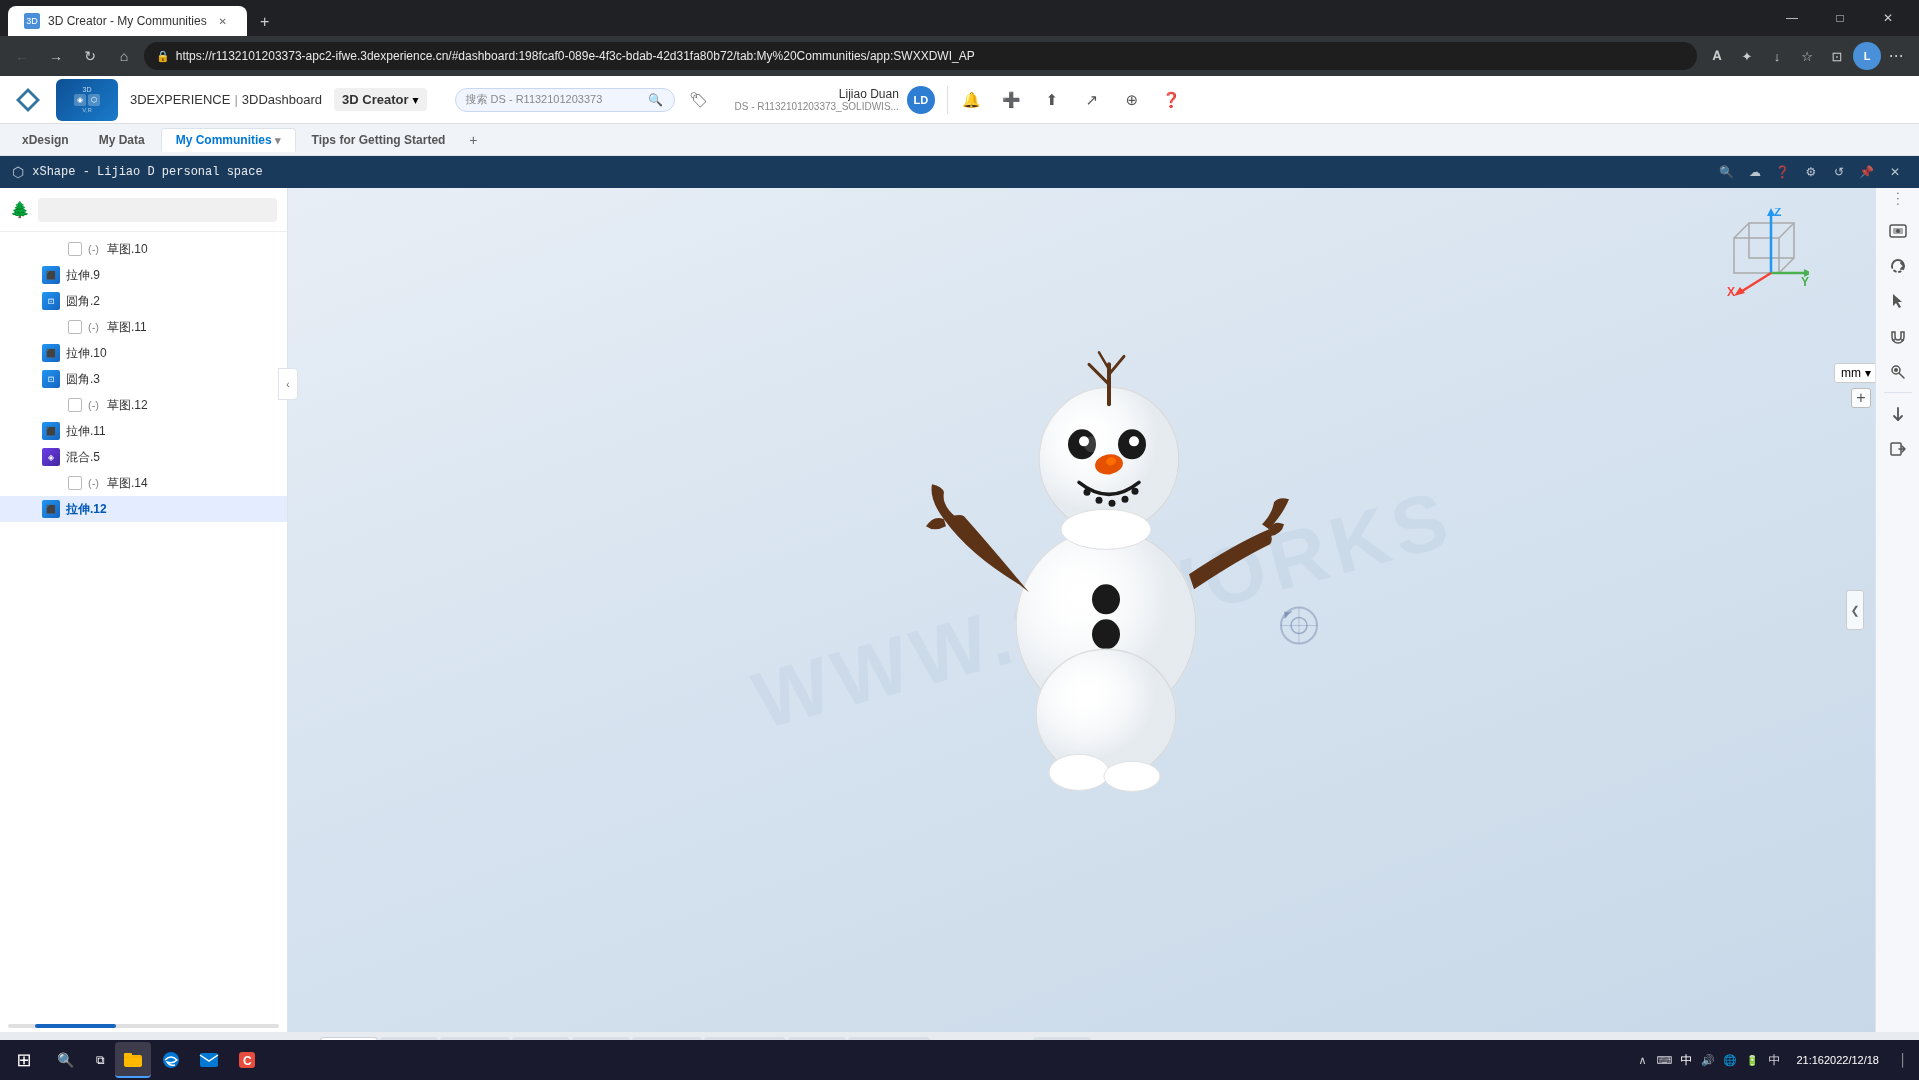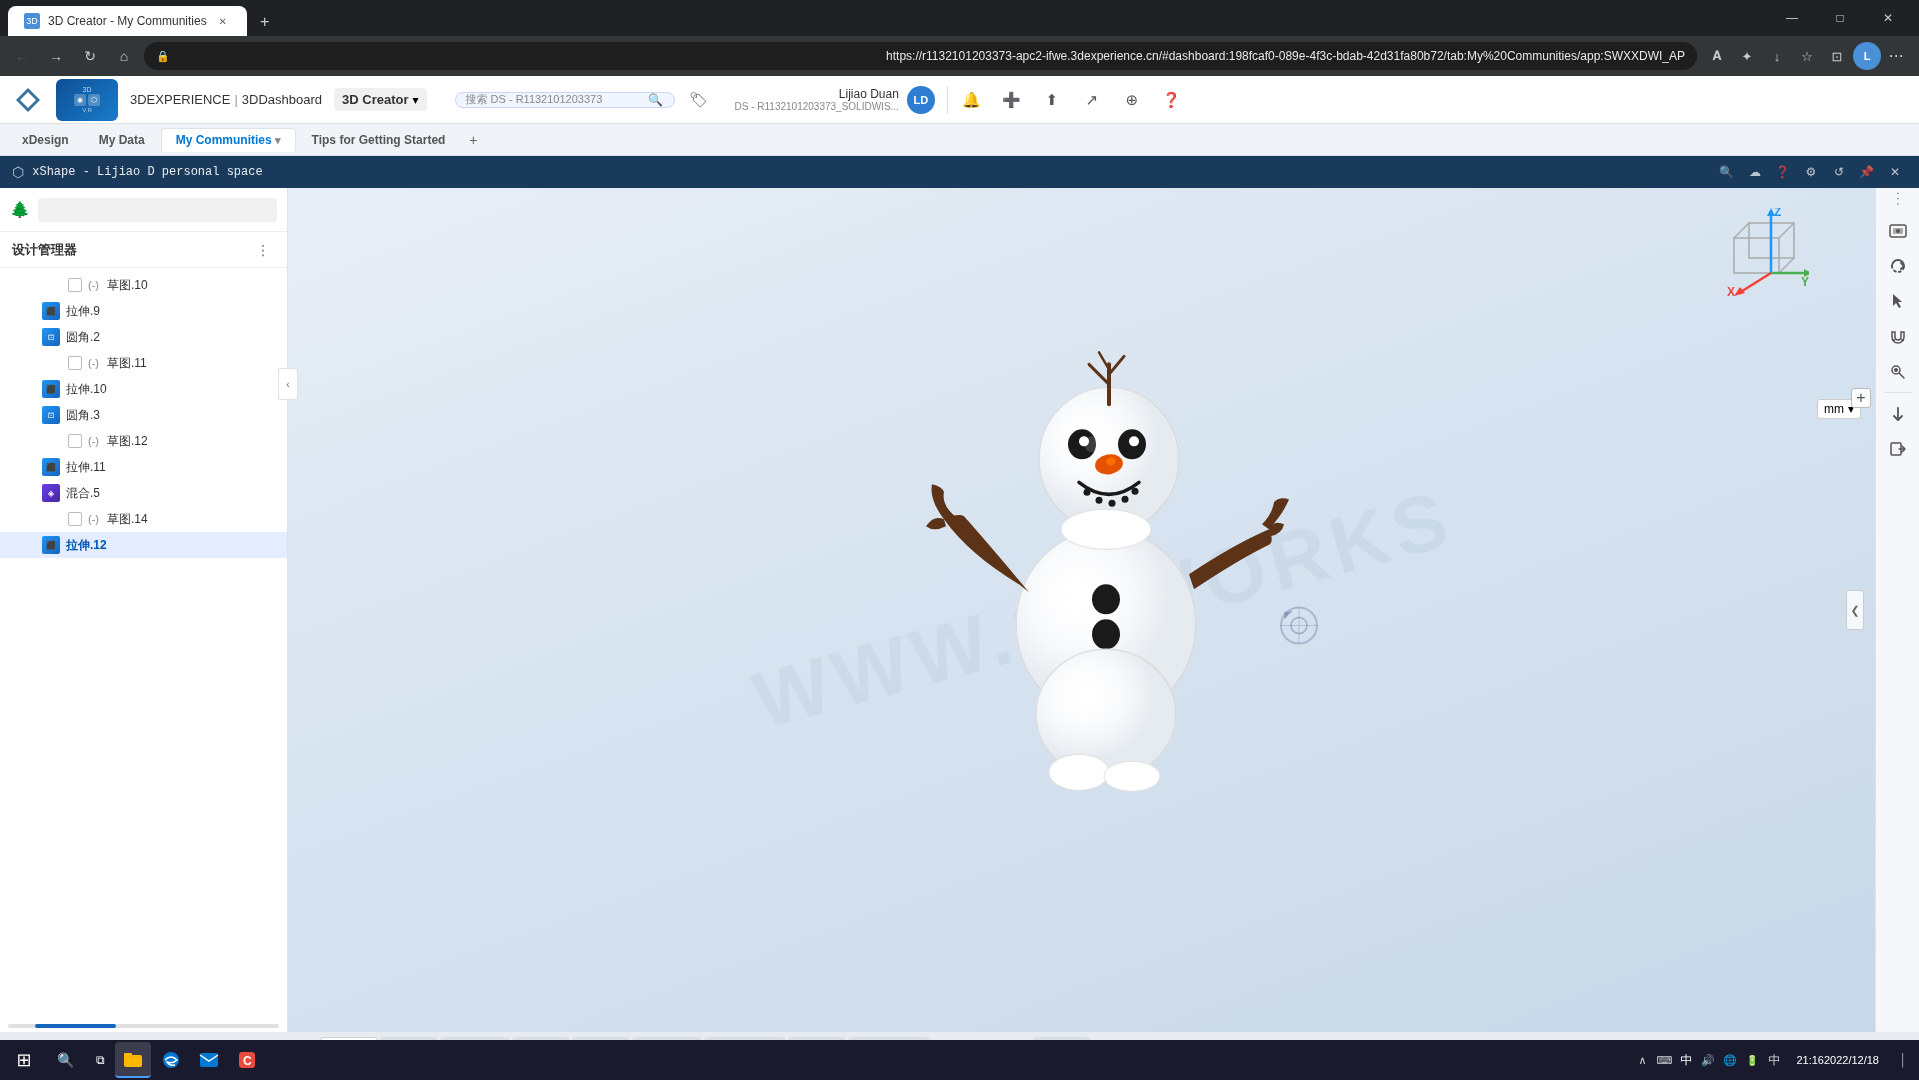--- a/index.html
+++ b/index.html
@@ -27,40 +27,40 @@
     .new-tab-btn { width: 28px; height: 28px; display: flex; align-items: center; justify-content: center; color: #ccc; border-radius: 50%; font-size: 16px; margin-left: 4px; }
     .window-controls { display: flex; gap: 2px; margin-left: auto; }
     .win-btn { width: 46px; height: 36px; display: flex; align-items: center; justify-content: center; color: #ccc; font-size: 12px; }
 
     
     .browser-toolbar { height: 40px; background: #323639; display: flex; align-items: center; padding: 0 8px; gap: 6px; }
     .nav-btn { width: 28px; height: 28px; display: flex; align-items: center; justify-content: center; color: #ccc; border-radius: 50%; font-size: 14px; }
     .nav-btn.disabled { color: #555; }
     .address-bar { flex: 1; height: 28px; background: #1e1e1e; border-radius: 14px; display: flex; align-items: center; padding: 0 12px; color: #e8e8e8; font-size: 12px; gap: 6px; }
     .address-bar .lock-icon { color: #5f9ea0; font-size: 11px; }
-    .address-text { flex: 1; color: #e8e8e8; font-size: 12px; white-space: nowrap; overflow: hidden; text-align: right; }
+    .address-text { flex: 1; color: #e8e8e8; font-size: 12px; white-space: nowrap; overflow: hidden; }
     .browser-actions { display: flex; gap: 2px; }
     .browser-action-btn { width: 28px; height: 28px; display: flex; align-items: center; justify-content: center; color: #ccc; border-radius: 50%; font-size: 13px; }
     .profile-btn { width: 28px; height: 28px; border-radius: 50%; background: #4a90d9; display: flex; align-items: center; justify-content: center; color: white; font-size: 11px; font-weight: bold; }
     .ellipsis-btn { width: 28px; height: 28px; display: flex; align-items: center; justify-content: center; color: #ccc; letter-spacing: 1px; font-size: 12px; font-weight: bold; }
 
     
     .app-content { position: absolute; top: 76px; left: 0; width: 1919px; height: 964px; background: #f5f5f5; }
 
     
     .top-bar { height: 48px; background: #fff; display: flex; align-items: center; border-bottom: 1px solid #e0e0e0; padding: 0 12px; gap: 8px; box-shadow: 0 1px 3px rgba(0,0,0,0.1); }
     .ds-logo { width: 32px; height: 32px; display: flex; align-items: center; justify-content: center; }
     .ds-logo svg { width: 32px; height: 32px; }
     .platform-badge { width: 56px; height: 56px; display: flex; flex-direction: column; align-items: center; justify-content: center; background: linear-gradient(135deg, #1a6bb5, #2196F3); border-radius: 8px; margin: 0 4px; }
     .breadcrumb-area { display: flex; align-items: center; gap: 4px; font-size: 13px; }
     .breadcrumb-part { color: #333; font-weight: 500; }
     .breadcrumb-sep { color: #999; }
     .app-selector { display: flex; align-items: center; gap: 4px; padding: 4px 8px; border-radius: 4px; background: #f0f0f0; cursor: pointer; }
     .app-selector-name { font-size: 13px; font-weight: 600; color: #333; }
-    .search-bar { flex: 0 0 220px; height: 16px; background: #f0f5ff; border: 1px solid #c8d8f0; border-radius: 14px; display: flex; align-items: center; padding: 0 10px; }
+    .search-bar { flex: 0 0 220px; height: 24px; background: #f0f5ff; border: 1px solid #c8d8f0; border-radius: 14px; display: flex; align-items: center; padding: 0 10px; }
     .search-placeholder { flex: 1; font-size: 11px; color: #888; }
     .user-info { display: flex; align-items: center; gap: 8px; padding: 0 12px; border-right: 1px solid #e0e0e0; }
     .user-name { font-size: 12px; color: #333; font-weight: 500; }
     .user-avatar { width: 28px; height: 28px; border-radius: 50%; background: #2d7dd2; display: flex; align-items: center; justify-content: center; color: white; font-size: 11px; font-weight: bold; }
     .top-action-btn { width: 32px; height: 32px; display: flex; align-items: center; justify-content: center; border-radius: 50%; color: #555; font-size: 15px; }
 
     
     .tab-nav { height: 32px; background: #f0f4f8; border-bottom: 1px solid #dde3ea; display: flex; align-items: center; padding: 0 8px; gap: 2px; }
     .tab-nav-item { padding: 4px 14px; border-radius: 4px 4px 0 0; font-size: 12px; color: #555; cursor: pointer; font-weight: bold; }
     .tab-nav-item.active { background: #fff; color: #0078d4; border: 1px solid #dde3ea; border-bottom: 1px solid #fff; }
@@ -240,24 +240,20 @@
 
     <div class="workspace" style="position:relative;">
 
       <div class="sidebar">
 
         <div class="sidebar-header">
           <span class="sidebar-header-icon">🌲</span>
           <div class="sidebar-search"></div>
         </div>
 
-        <div class="sidebar-title-bar">
-          <span class="sidebar-title">设计管理器</span>
-          <div class="sidebar-menu-btn">⋮</div>
-        </div>
 
         <div class="tree-list">
 
           <div class="tree-item">
             <div class="tree-indent"></div>
             <div class="tree-indent"></div>
             <div class="tree-checkbox"></div>
             <span class="tree-constraint tree-item-dimmed">(-)</span>
             <span class="tree-label">草图.10</span>
           </div>
@@ -430,21 +426,21 @@
             <text x="82" y="78" font-size="12" fill="#4caf50" font-weight="bold">Y</text>
 
             <line x1="52" y1="65" x2="20" y2="85" stroke="#f44336" stroke-width="2.5"></line>
             <polygon points="15,88 21,79 26,85" fill="#f44336"></polygon>
             <text x="8" y="88" font-size="12" fill="#f44336" font-weight="bold">X</text>
           </svg>
         </div>
 
         <div style="position:absolute;right:55px;top:50%;transform:translateY(-50%);width:18px;height:40px;background:rgba(255,255,255,0.8);border:1px solid #ccc;border-radius:3px;display:flex;align-items:center;justify-content:center;color:#666;font-size:11px;cursor:pointer;z-index:5;">❮</div>
 
-        <div style="position:absolute;right:58px;top:175px;margin-top:36px;">
+        <div style="position:absolute;right:41px;top:175px;">
           <div style="display:flex;align-items:center;background:#fff;border:1px solid #ccc;border-radius:3px;padding:2px 6px;font-size:12px;gap:4px;">
             <span>mm</span>
             <span>▾</span>
           </div>
         </div>
 
         <div class="vp-right-panel">
           <div style="font-size:10px;color:#888;font-weight:bold;letter-spacing:2px;writing-mode:vertical-rl;margin-bottom:4px;">···</div>
 
           <div class="vp-right-btn">

